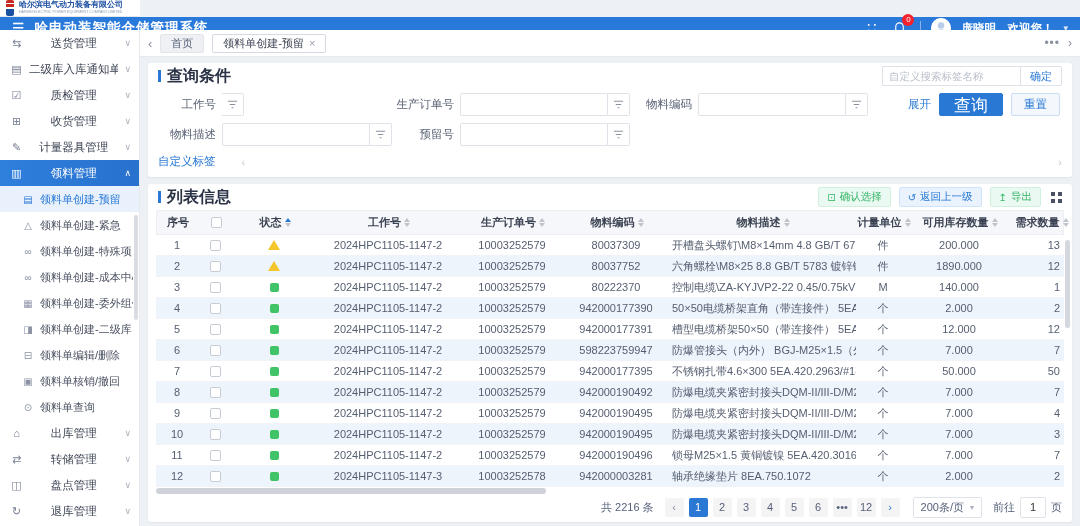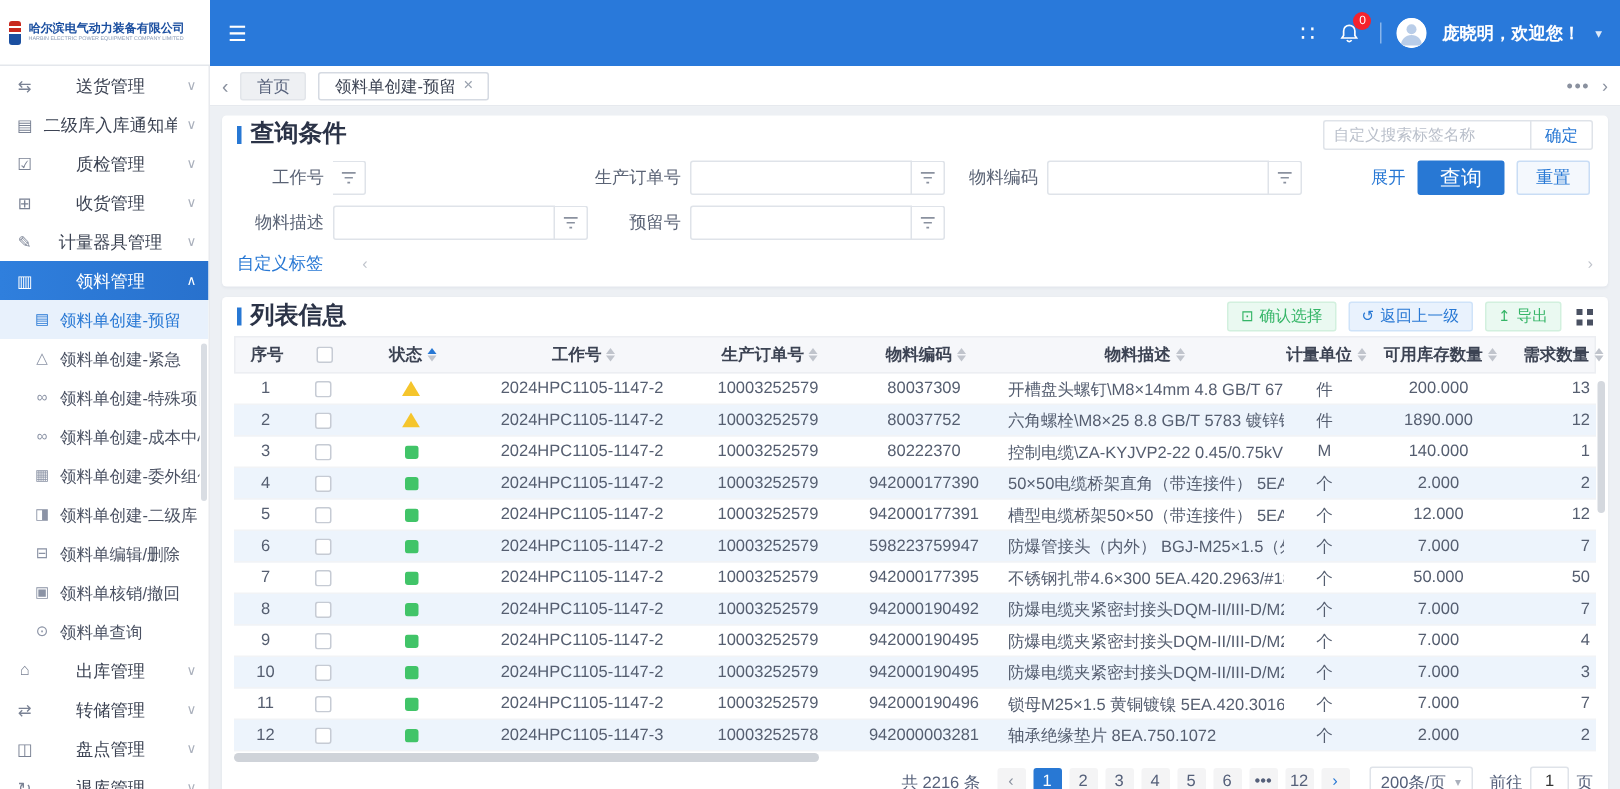--- a/index.html
+++ b/index.html
@@ -1,20 +1,20 @@
 <!DOCTYPE html>
 <html><head>
 <meta charset="utf-8">
 <style>
   * { margin:0; padding:0; box-sizing:border-box; }
   html,body { width:1080px; height:526px; overflow:hidden;
     font-family:"Liberation Sans","DejaVu Sans",sans-serif; font-size:12px; color:#333; background:#edf0f4; }
 
   
-  .topbar { display:flex; height:44px; }
+  .topbar { display:flex; height:30px;flex-direction:column; }
   .logo-box { width:140px; background:#fff; display:flex; align-items:center; gap:5px; padding:0 6px; border-bottom:1px solid #e4e7ec; }
   .logo-mark { width:20px; height:16px; border-radius:2px;
     background:linear-gradient(#c8281e 20%, #fff 20%, #fff 28%, #c8281e 28%, #c8281e 46%, #fff 46%, #fff 54%, #1b4fa0 54%); }
   .logo-text { display:flex; flex-direction:column; line-height:1.1; }
   .logo-cn { font-size:8px; font-weight:bold; color:#1b4fa0; white-space:nowrap; }
   .logo-en { font-size:4px; color:#8a9bb5; transform:scale(.9); transform-origin:left; white-space:nowrap; }
   .bluebar { flex:1; background:#2979da; display:flex; align-items:center; color:#fff; padding:0 12px; gap:10px; }
   .collapse-ic { font-size:14px; cursor:pointer; }
   .sys-title { font-size:13.5px; font-weight:bold; letter-spacing:1px; }
   .bluebar .spacer { flex:1; }
@@ -76,21 +76,21 @@
   .qfield:nth-of-type(3n+1){ grid-column:1; }
   .qfield:nth-of-type(3n+2){ grid-column:2; }
   .qfield:nth-of-type(3n)  { grid-column:3; }
   .qlabel { width:64px; text-align:right; color:#5a6375; font-size:11.5px; padding-right:6px; white-space:nowrap; }
   .qinput { width:148px; height:23px; border:1px solid #dfe3e9; border-radius:2px 0 0 2px; padding:0 7px; font-size:11.5px; color:#333; }
   .qfilter { width:22px; height:23px; border:1px solid #dfe3e9; border-left:none; border-radius:0 2px 2px 0;
     background:#fff; display:flex; align-items:center; justify-content:center; cursor:pointer; }
   .qactions { grid-area:1/4; display:flex; align-items:center; justify-content:flex-end; gap:8px; padding-right:2px; }
   .link-btn { color:#2878d4; font-size:11.5px; cursor:pointer; white-space:nowrap; }
   .btn-primary { height:23px; padding:0 14px; background:#2878d4; border:1px solid #2878d4; border-radius:2px;
-    color:#fff; font-size:14px; cursor:pointer; }
+    color:#fff; font-size:17px; cursor:pointer; }
   .btn-plain { height:23px; padding:0 12px; background:#f4f8fd; border:1px solid #c9ddf5; border-radius:2px;
     color:#2878d4; font-size:11.5px; cursor:pointer; }
   .tags-row { display:flex; align-items:center; gap:26px; padding:6px 10px 8px; }
   .tags-row .chev { color:#c0c4cc; font-size:11px; cursor:pointer; }
   .tags-row .spacer { flex:1; }
 
   
   .list-panel { flex:1; display:flex; flex-direction:column; overflow:hidden; position:relative; }
   .lbtn { height:20px; display:flex; align-items:center; gap:4px; padding:0 8px; border-radius:2px;
     font-size:10.5px; cursor:pointer; margin-left:8px; border:1px solid transparent; }
@@ -147,20 +147,21 @@
 <div class="topbar">
   <div class="logo-box">
     <div class="logo-mark"></div>
     <div class="logo-text">
       <span class="logo-cn">哈尔滨电气动力装备有限公司</span>
       <span class="logo-en">HARBIN ELECTRIC POWER EQUIPMENT COMPANY LIMITED</span>
     </div>
   </div>
   <div class="bluebar">
     <span class="collapse-ic">☰</span>
+    <span class="sys-title">哈电动装智能仓储管理系统</span>
     <span class="spacer"></span>
     <span class="fullscreen-ic">∷</span>
     <span class="bell-wrap">
       <svg width="15" height="15" viewBox="0 0 16 16">
         <path d="M8 2a4 4 0 0 0-4 4v3.2L2.8 11h10.4L12 9.2V6a4 4 0 0 0-4-4z" fill="none" stroke="#fff" stroke-width="1.2"></path>
         <path d="M6.4 12.5a1.7 1.7 0 0 0 3.2 0" fill="none" stroke="#fff" stroke-width="1.2"></path>
       </svg>
       <span class="bell-badge">0</span>
     </span>
     <span class="v-divider"></span>

